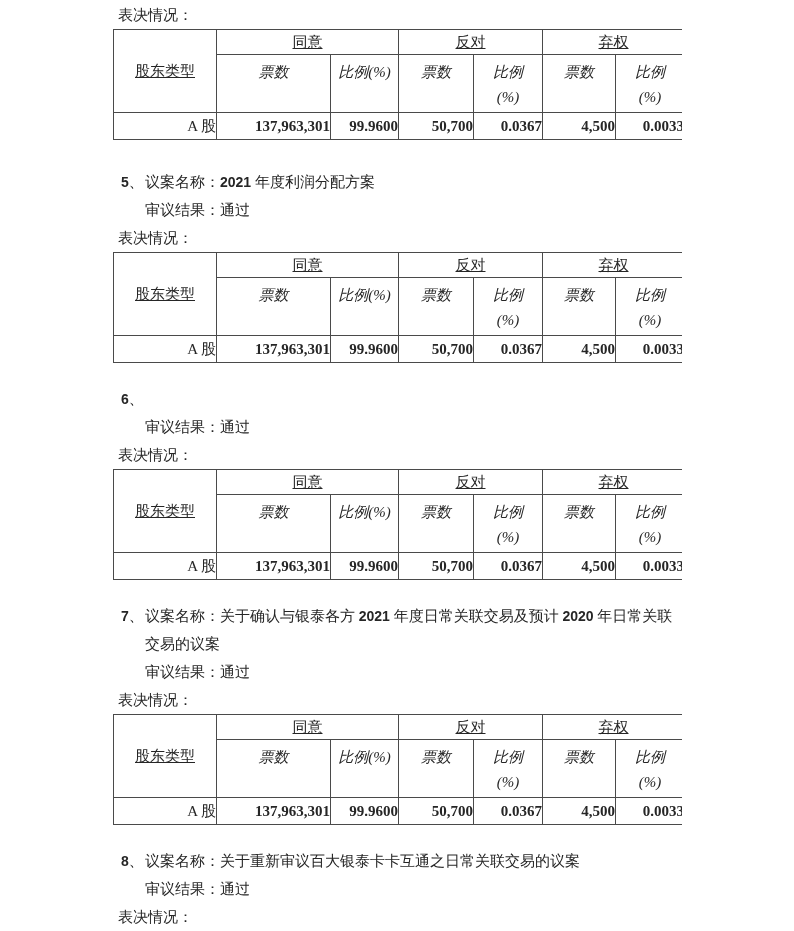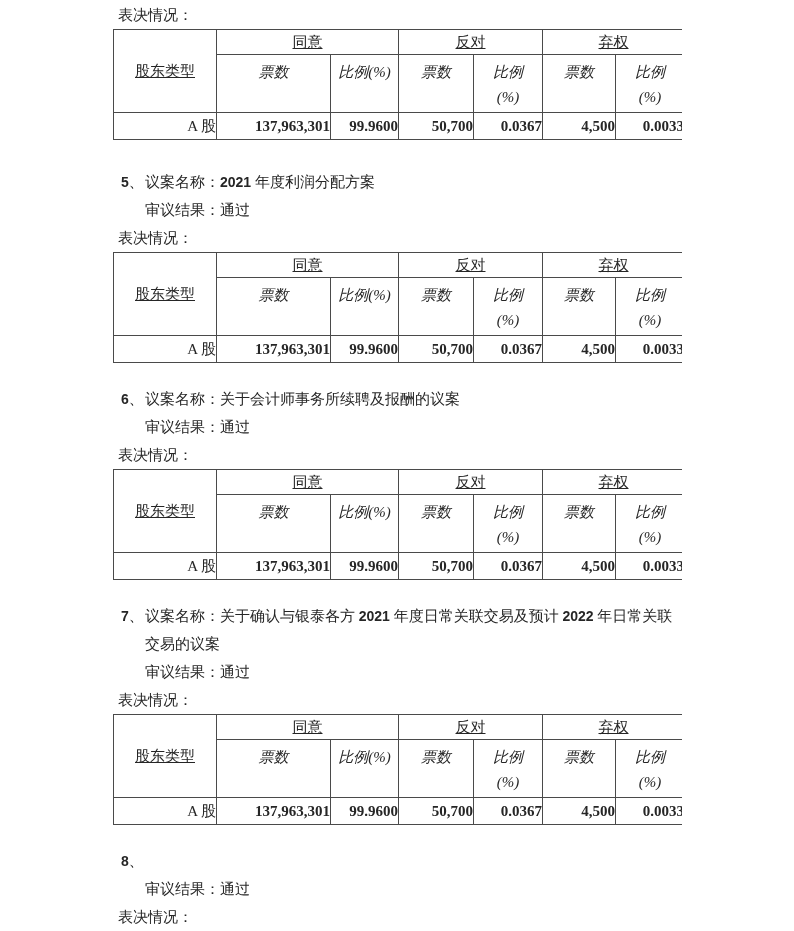--- a/index.html
+++ b/index.html
@@ -144,21 +144,20 @@
         <td class="num">0.0033</td>
       </tr>
     </tbody>
   </table>
 </div>
   </div>
 
   <div class="item">
     <div class="item-title">
       <span class="item-no"><b class="digits">6</b>、</span>
-      <span class="item-title-text"><span>议案名称：</span><span>关于会计师事务所续聘及报酬的议案</span></span>
     </div>
     <div class="item-result">
       <span>审议结果：</span><span>通过</span>
     </div>
     <div class="vote-label">表决情况：</div>
     <div class="table-wrap">
   <table class="vote-table">
     <colgroup>
       <col style="width:103px">
             <col style="width:114px">
@@ -199,21 +198,21 @@
         <td class="num">0.0033</td>
       </tr>
     </tbody>
   </table>
 </div>
   </div>
 
   <div class="item">
     <div class="item-title">
       <span class="item-no"><b class="digits">7</b>、</span>
-      <span class="item-title-text"><span>议案名称：</span><span>关于确认与银泰各方 <b class="digits">2021</b> 年度日常关联交易及预计 <b class="digits">2022</b> 年日常关联交易的议案</span></span>
+      <span class="item-title-text"><span>议案名称：</span><span>关于确认与银泰各方 <b class="digits">2021</b> 年度日常关联交易及预计 <b class="digits">2020</b> 年日常关联交易的议案</span></span>
     </div>
     <div class="item-result">
       <span>审议结果：</span><span>通过</span>
     </div>
     <div class="vote-label">表决情况：</div>
     <div class="table-wrap">
   <table class="vote-table">
     <colgroup>
       <col style="width:103px">
             <col style="width:114px">
@@ -254,20 +253,21 @@
         <td class="num">0.0033</td>
       </tr>
     </tbody>
   </table>
 </div>
   </div>
 
   <div class="item">
     <div class="item-title">
       <span class="item-no"><b class="digits">8</b>、</span>
+      <span class="item-title-text"><span>议案名称：</span><span>关于重新审议百大银泰卡卡互通之日常关联交易的议案</span></span>
     </div>
     <div class="item-result">
       <span>审议结果：</span><span>通过</span>
     </div>
     <div class="vote-label">表决情况：</div>
 
   </div>
 
   <div class="page-edge"></div>
 </div>

